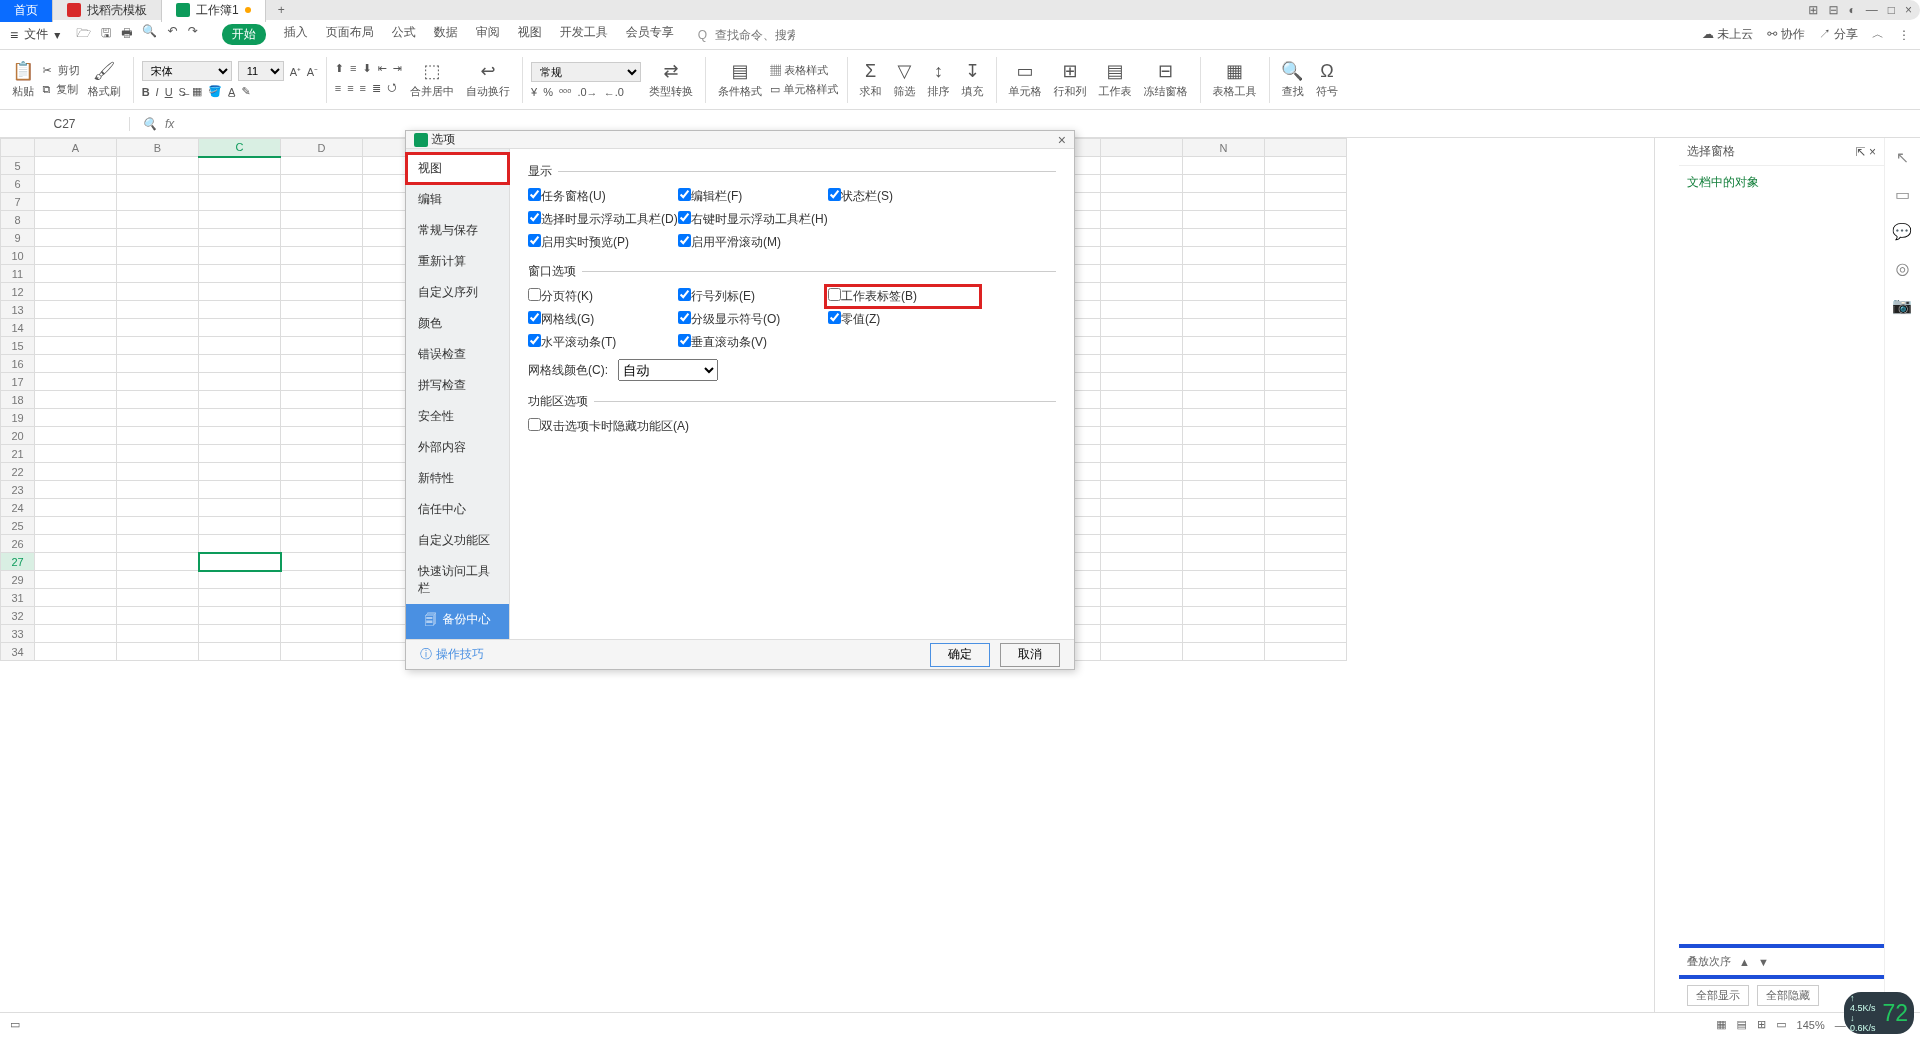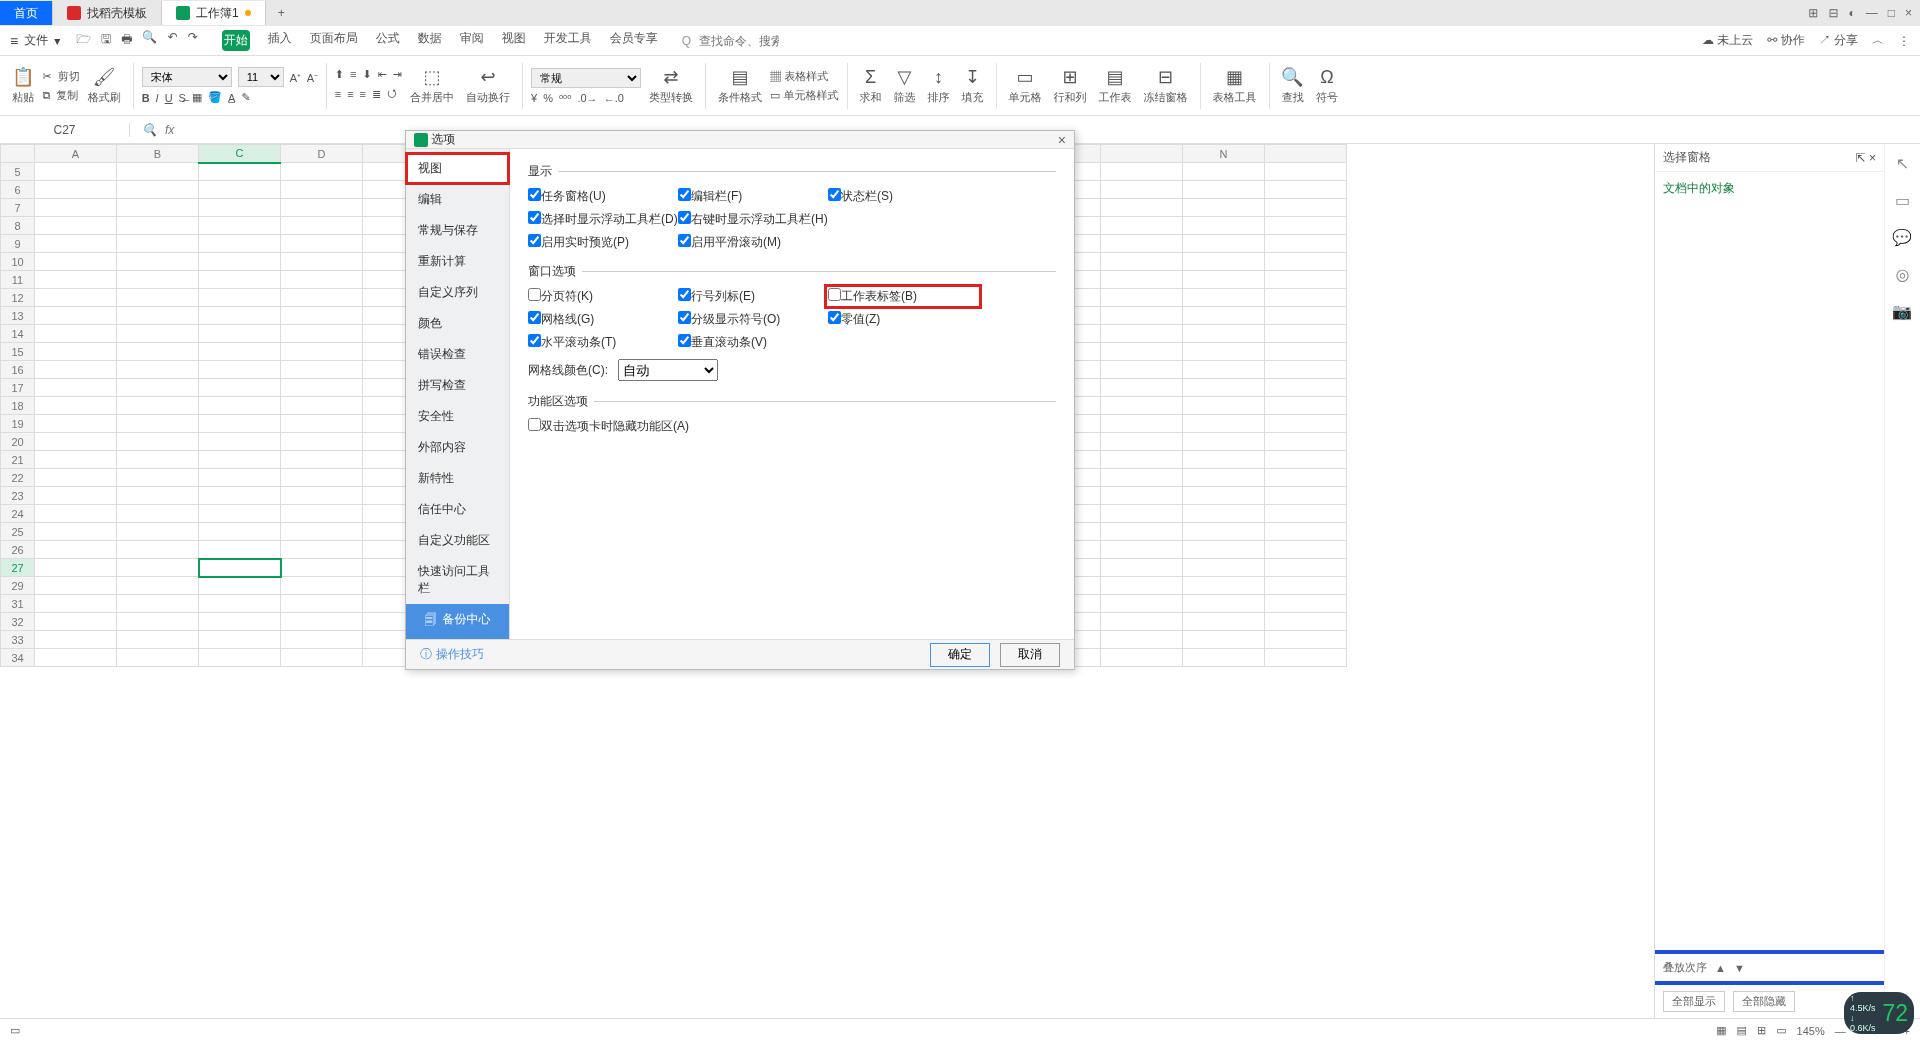--- a/index.html
+++ b/index.html
@@ -1,38 +1,38 @@
 <!DOCTYPE html>
 <html><head>
 <meta charset="utf-8">
 <style>
 * { margin: 0; padding: 0; box-sizing: border-box; font-family: "Microsoft YaHei", sans-serif; }
 body { background: #fff; font-size: 12px; color: #333; overflow: hidden; width: 1920px; height: 1040px; position: relative; }
 
 
-.tabbar { height: 26px; background: #e8e8e8; display: flex; align-items: center; }
+.tabbar { height: 20px; background: #e8e8e8; display: flex; align-items: center; border-radius: 11px; }
 .tabbar .tab { height: 24px; padding: 0 14px; display: flex; align-items: center; gap: 6px; border-right: 1px solid #ccc; cursor: pointer; }
 .tabbar .tab.home { background: #0a6cff; color: #fff; }
 .tabbar .tab.active { background: #fff; }
 .tabbar .tab .dot { width: 6px; height: 6px; border-radius: 50%; background: #ffa500; }
 .tabbar .plus { padding: 0 12px; cursor: pointer; color: #666; }
 .tabbar .right { margin-left: auto; display: flex; gap: 10px; padding-right: 8px; color: #666; }
 .tabbar .right span { cursor: pointer; }
 .icon-doke { width:14px; height:14px; background:#d82a2a; border-radius:2px; display:inline-block; }
 .icon-wps { width:14px; height:14px; background:#0d9b5b; border-radius:2px; display:inline-block; }
 
 
 .menubar { height: 30px; border-bottom: 1px solid #ddd; display: flex; align-items: center; padding: 0 10px; gap: 10px; }
 .menubar .file-grp { display:flex; align-items:center; gap:6px; color:#444;}
 .menubar .hamb { font-size:14px; }
 .menubar .qat { display:flex; gap:10px; color:#555; margin-left:6px;}
 .menubar .qat span { cursor:pointer; }
 .menubar .tabs { display:flex; gap:18px; margin-left:14px; }
 .menubar .tabs .mt { cursor:pointer; color:#555; }
-.menubar .tabs .mt.start { background:#0d9b5b; color:#fff; padding:2px 2px; border-radius:4px; }
+.menubar .tabs .mt.start { background:#0d9b5b; color:#fff; padding:2px 10px; border-radius:10px; }
 .menubar .search-grp { margin-left:14px; color:#999; display:flex; gap:8px; align-items:center;}
 .menubar .search-grp input { border:none; outline:none; font-size:12px; width:80px; }
 .menubar .right { margin-left:auto; display:flex; gap:14px; color:#555; align-items:center;}
 
 
 .ribbon { height: 60px; border-bottom: 1px solid #ddd; display:flex; align-items:center; padding: 0 8px; gap:4px; color:#555; font-size:11px; }
 .ribbon .grp { display:flex; flex-direction:column; align-items:center; gap:2px; padding:0 4px; }
 .ribbon .big { font-size:18px; }
 .ribbon .sep { width:1px; height:46px; background:#e0e0e0; margin:0 4px;}
 .ribbon .col { display:flex; flex-direction:column; gap:4px; }
@@ -42,21 +42,21 @@
 
 
 .fbar { height: 28px; border-bottom:1px solid #ddd; display:flex; align-items:center; }
 .fbar .namebox { width:130px; border-right:1px solid #ddd; padding:0 10px; text-align:center; color:#555;}
 .fbar .fx { padding: 0 12px; color:#777; font-style:italic; display:flex; gap:8px;}
 .fbar input { border:none; outline:none; flex:1; }
 
 
 .content { display:flex; height: calc(1040px - 24px - 30px - 60px - 28px - 24px); }
 .sheet-area { flex:1; position:relative; overflow:hidden; }
-.right-pane { width: 230px; border-left:1px solid #ddd; display:flex; flex-direction:column; }
+.right-pane { width: 230px; border-left:1px solid #ddd; display:flex; flex-direction:column;padding-left:24px; }
 .right-pane .hdr { height:28px; border-bottom:1px solid #eee; display:flex; align-items:center; padding:0 8px; justify-content:space-between; color:#555;}
 .right-pane .body { flex:1; padding:8px; color:#15803d;}
 .right-pane .ftr { border-top:4px solid #1d4ed8; padding:6px 8px; display:flex; align-items:center; gap:8px; font-size:11px; color:#666;}
 .right-pane .ftr .btn { border:1px solid #ccc; padding:2px 8px; cursor:pointer;}
 .right-rail { width:36px; border-left:1px solid #eee; display:flex; flex-direction:column; align-items:center; gap:18px; padding-top:10px; color:#888;}
 .right-rail span { cursor:pointer; font-size:16px;}
 
 
 .grid-wrap { position:absolute; inset:0; }
 table.grid { border-collapse:collapse; table-layout:fixed; }

